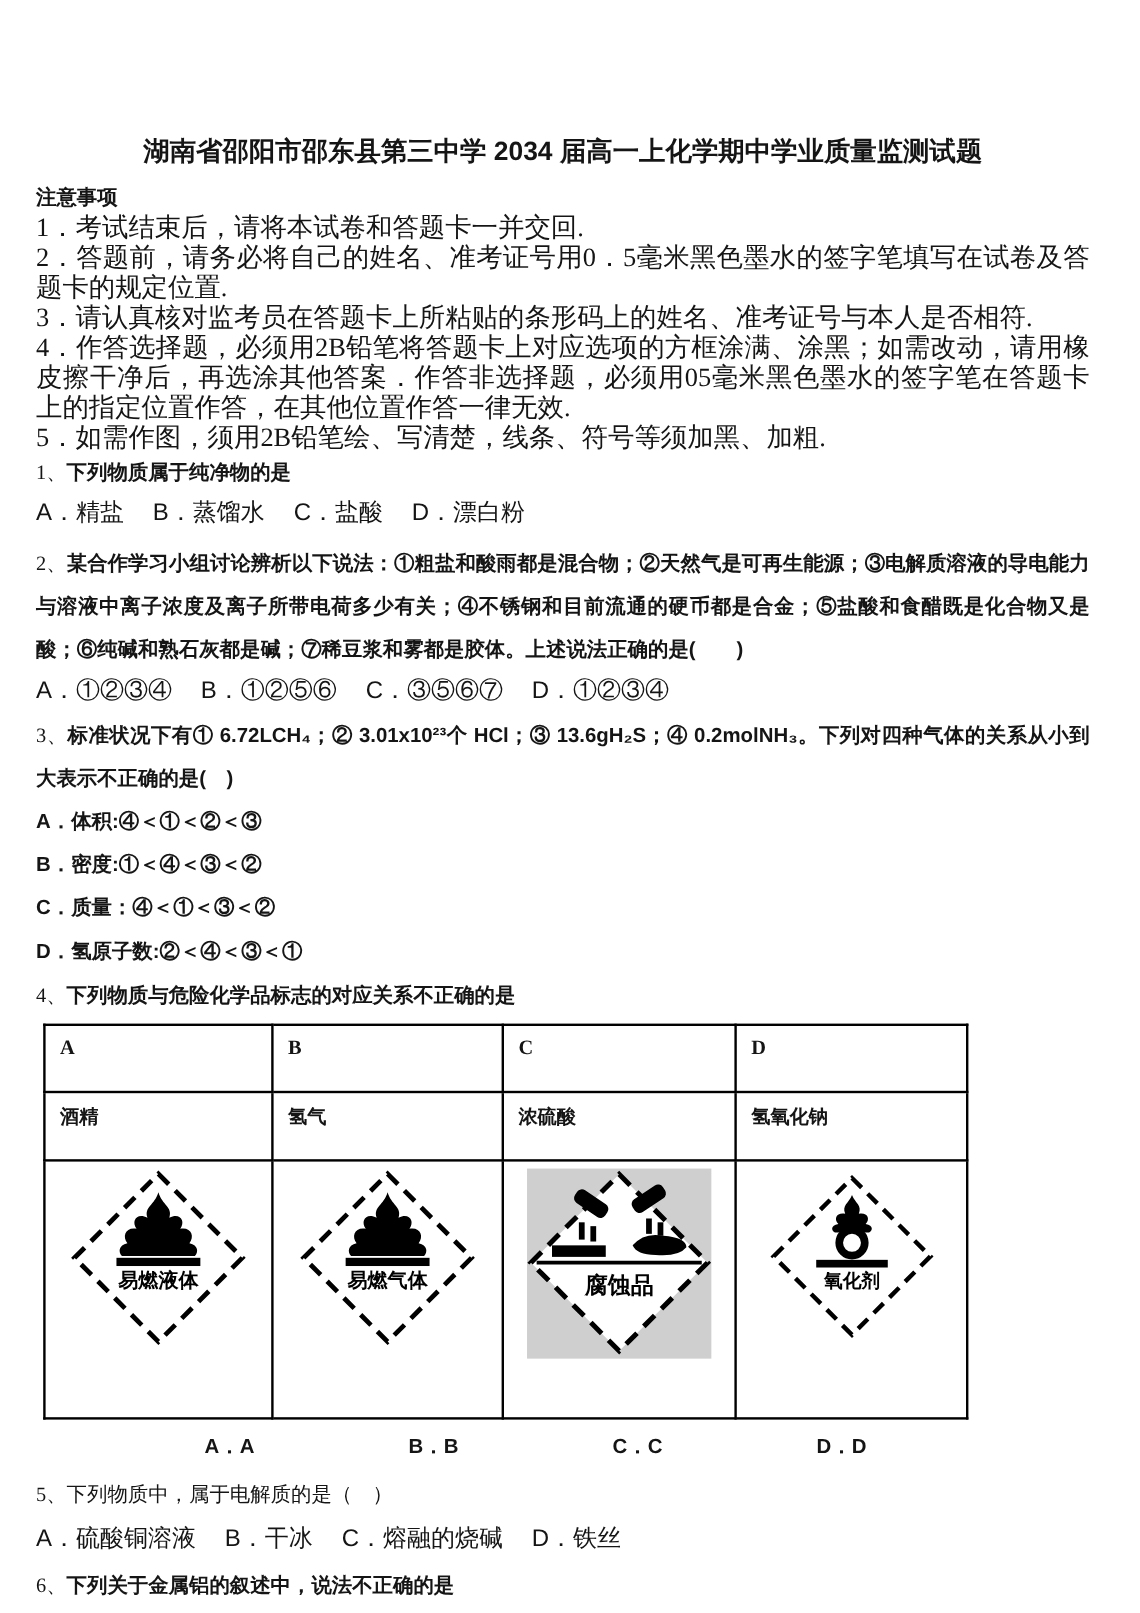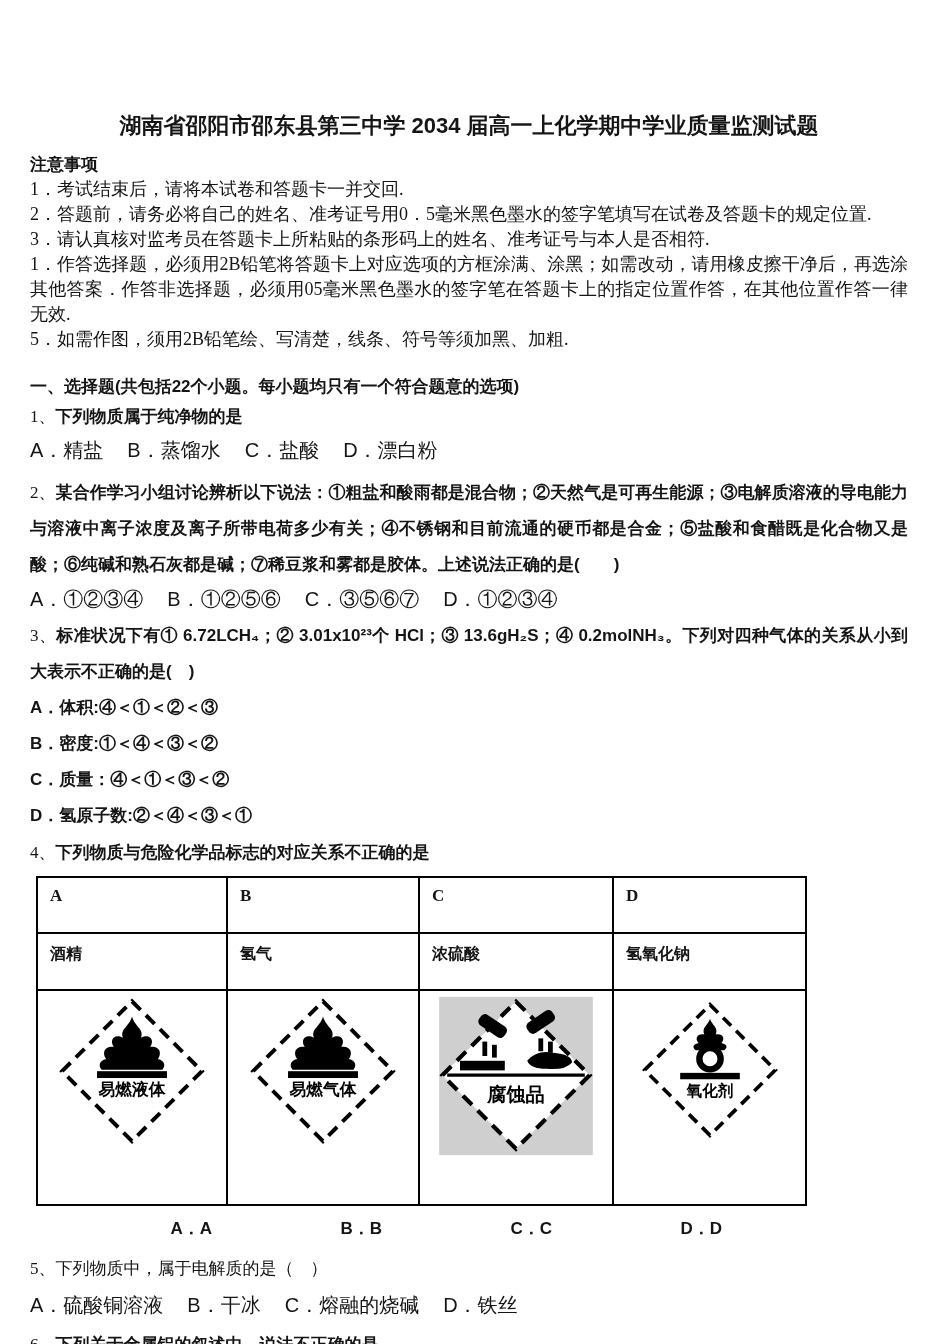--- a/index.html
+++ b/index.html
@@ -9,21 +9,21 @@
     -webkit-font-smoothing:antialiased;
   }
   .page{box-sizing:border-box;width:950px;height:1344px;padding:110px 42px 0 30px;overflow:hidden;}
   .title{
     margin:0;text-align:center;
     font-family:"Liberation Sans",sans-serif;font-weight:bold;font-size:22px;line-height:32px;
   }
   .notice{margin-top:10px;}
   .notice-h{font-family:"Liberation Serif",serif;font-size:17px;line-height:25px;font-weight:600;}
   .note{
-    margin:0;font-family:"Liberation Serif",serif;font-size:18px;line-height:25px;
+    margin:0;font-family:"Liberation Serif",serif;font-size:22px;line-height:25px;
     text-align:justify;
   }
   .sec{font-weight:bold;font-size:17px;line-height:26px;margin-top:22px;}
   .stem{font-weight:bold;font-size:17px;line-height:26px;margin-top:4px;}
   .stem .qnum{font-family:"Liberation Serif",serif;font-weight:normal;}
   .stem.light{font-weight:normal;font-family:"Liberation Serif",serif;}
   .optrow{display:flex;gap:24px;font-weight:normal;font-size:20px;line-height:26px;margin-top:7px;}
   .para{
     margin:12px 0 0;font-weight:bold;font-size:17px;line-height:36px;text-align:justify;
   }
@@ -52,25 +52,24 @@
 
 <div class="page">
 
   <h1 class="title">湖南省邵阳市邵东县第三中学 2034 届高一上化学期中学业质量监测试题</h1>
 
   <div class="notice">
     <div class="notice-h">注意事项</div>
     <p class="note">1．考试结束后，请将本试卷和答题卡一并交回.</p>
     <p class="note">2．答题前，请务必将自己的姓名、准考证号用0．5毫米黑色墨水的签字笔填写在试卷及答题卡的规定位置.</p>
     <p class="note">3．请认真核对监考员在答题卡上所粘贴的条形码上的姓名、准考证号与本人是否相符.</p>
-    <p class="note">1．作答选择题，必须用2B铅笔将答题卡上对应选项的方框涂满、涂黑；如需改动，请用橡皮擦干净后，再选涂其他答案．作答非选择题，必须用05毫米黑色墨水的签字笔在答题卡上的指定位置作答，在其他位置作答一律无效.</p>
+    <p class="note">4．作答选择题，必须用2B铅笔将答题卡上对应选项的方框涂满、涂黑；如需改动，请用橡皮擦干净后，再选涂其他答案．作答非选择题，必须用05毫米黑色墨水的签字笔在答题卡上的指定位置作答，在其他位置作答一律无效.</p>
     <p class="note">5．如需作图，须用2B铅笔绘、写清楚，线条、符号等须加黑、加粗.</p>
   </div>
 
-  <div class="sec">一、选择题(共包括22个小题。每小题均只有一个符合题意的选项)</div>
 
   <div class="stem">
     <span class="qnum">1、</span><span>下列物质属于纯净物的是</span>
   </div>
   <div class="optrow">
     <span>A．精盐</span>
     <span>B．蒸馏水</span>
     <span>C．盐酸</span>
     <span>D．漂白粉</span>
   </div>

